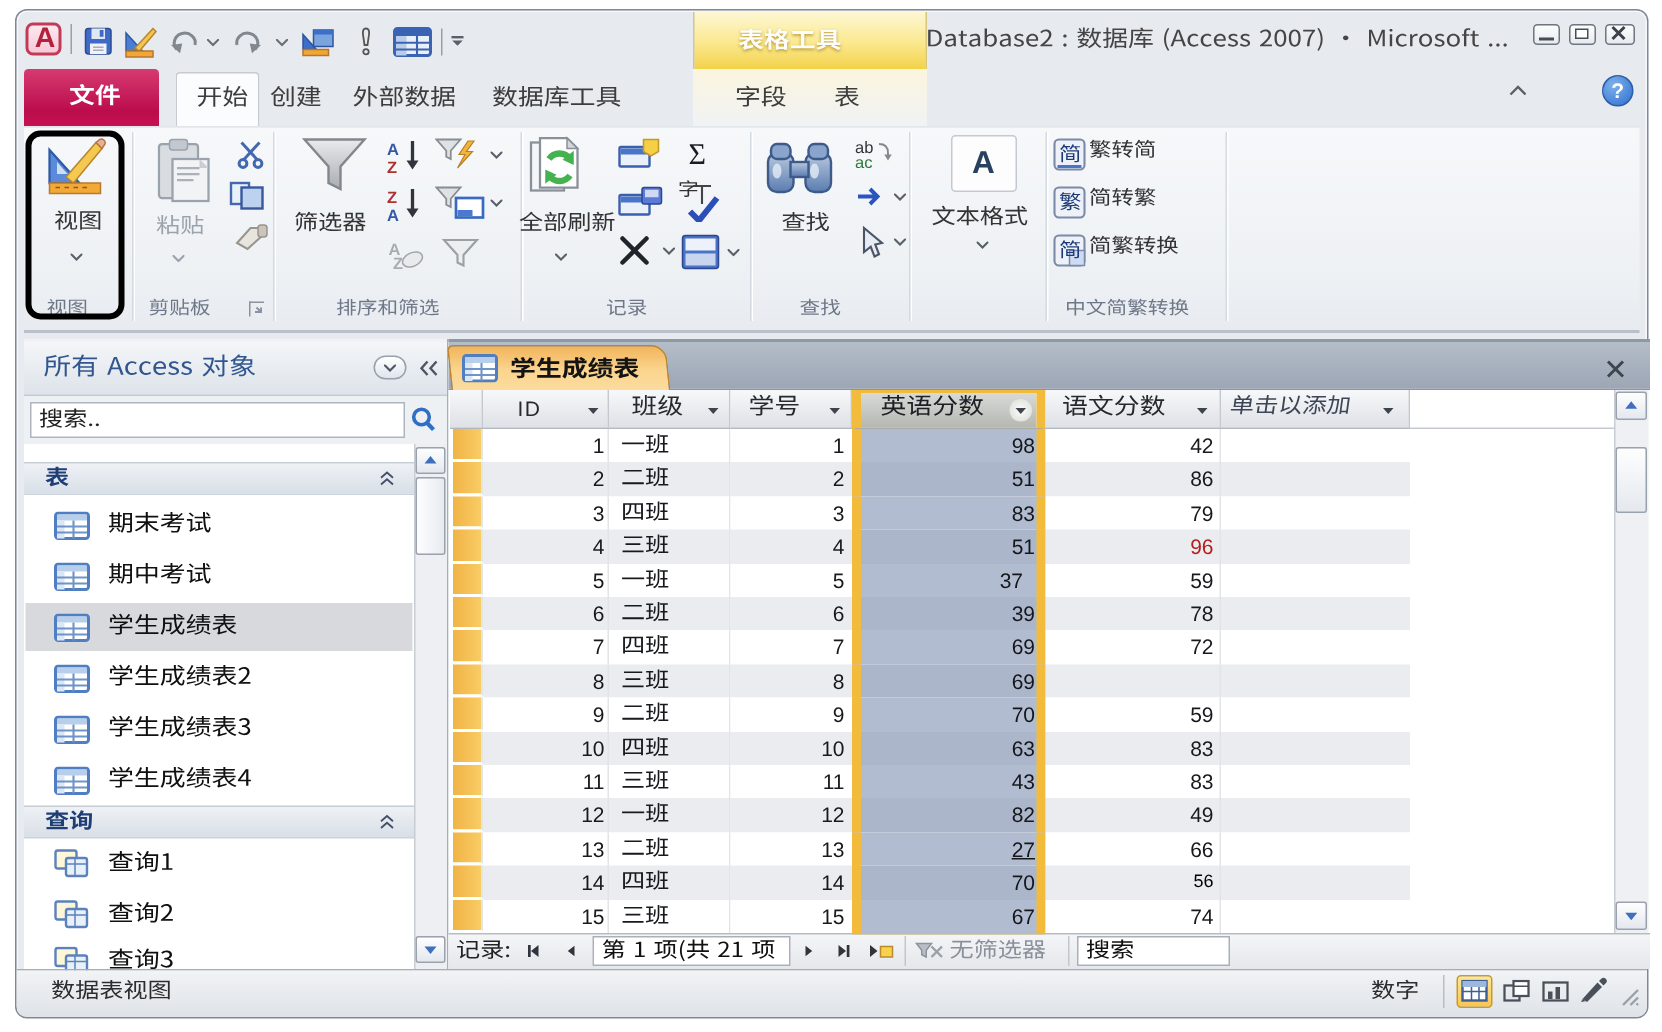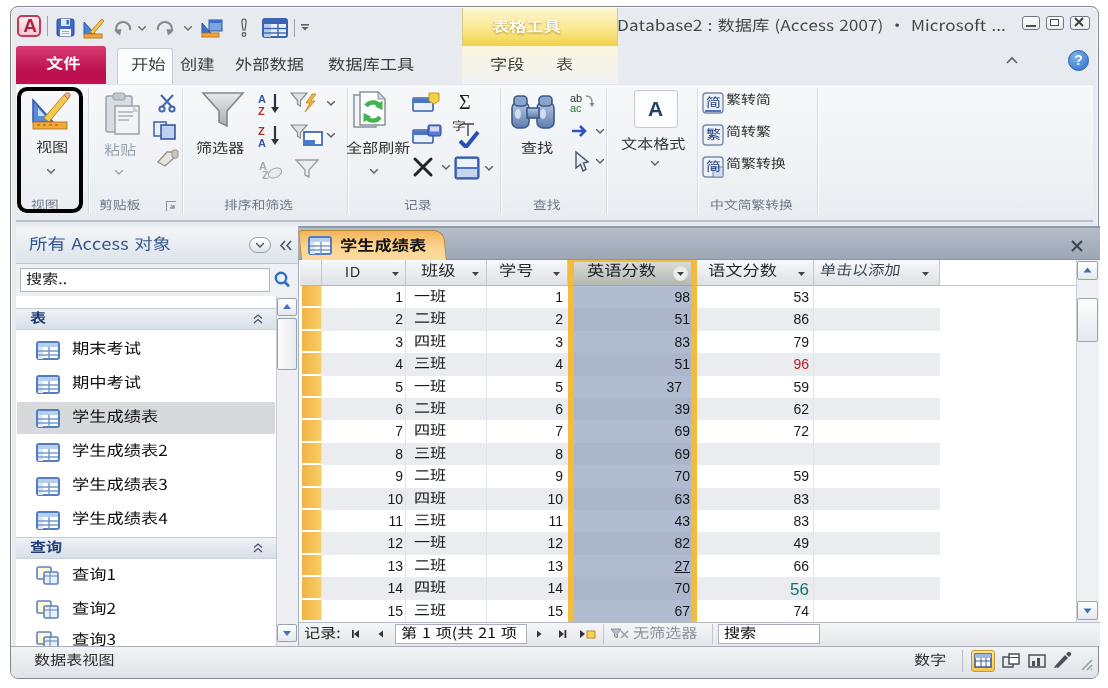--- a/index.html
+++ b/index.html
@@ -717,21 +717,21 @@
         <use href="#g104" x="0.0"></use>
         <use href="#g93" x="1000.0"></use>
       </g>
     </svg>
   </div>
 <div style="position:absolute;left:487px;top:286px;width:81px;height:22px;background:#ffffff;"></div>
 <div style="position:absolute;left:487px;top:289px;width:76px;height:16px;font-size:14px;color:#17191c;text-align:right;">1</div>
 <div style="position:absolute;left:568px;top:286px;width:129px;height:22px;background:#b2bcd0;border-left:6px solid #f3bb3b;border-right:6px solid #f3bb3b;"></div>
 <div style="position:absolute;left:574px;top:289px;width:116px;height:16px;font-size:14px;color:#14161a;text-align:right;">98</div>
 <div style="position:absolute;left:697px;top:286px;width:117px;height:22px;background:#ffffff;border-right:1px solid #e2e4e8;"></div>
-<div style="position:absolute;left:697px;top:289px;width:112px;height:16px;font-size:14px;color:#17191c;text-align:right;">53</div>
+<div style="position:absolute;left:697px;top:289px;width:112px;height:16px;font-size:14px;color:#17191c;text-align:right;">42</div>
 <div style="position:absolute;left:814px;top:286px;width:126px;height:22px;background:#ffffff;"></div>
 <div style="position:absolute;left:302px;top:308px;width:20px;height:22px;background:linear-gradient(90deg,#f0b345,#f9cd66);border-bottom:1px solid #fff;border-right:1px solid #e4e4e4;"></div>
 <div style="position:absolute;left:322px;top:308px;width:84px;height:23px;background:#eaecf0;border-right:1px solid #e2e4e8;"></div>
 <div style="position:absolute;left:322px;top:311px;width:81px;height:16px;font-size:14px;color:#17191c;text-align:right;">2</div>
 <div style="position:absolute;left:406px;top:308px;width:81px;height:23px;background:#eaecf0;border-right:1px solid #e2e4e8;"></div>
 <div style="position:absolute;left:414px;top:311px;width:34px;height:16px;">
     <svg style="overflow:visible;" width="32.2" height="15.7" viewBox="0 0 32.2 15.7">
       <g fill="#17191c" transform="translate(0,12.04) scale(0.0161,-0.014)">
         <use href="#g105" x="0.0"></use>
         <use href="#g93" x="1000.0"></use>
@@ -812,21 +812,21 @@
         <use href="#g105" x="0.0"></use>
         <use href="#g93" x="1000.0"></use>
       </g>
     </svg>
   </div>
 <div style="position:absolute;left:487px;top:398px;width:81px;height:22px;background:#eaecf0;"></div>
 <div style="position:absolute;left:487px;top:401px;width:76px;height:16px;font-size:14px;color:#17191c;text-align:right;">6</div>
 <div style="position:absolute;left:568px;top:398px;width:129px;height:22px;background:#acb6cb;border-left:6px solid #f3bb3b;border-right:6px solid #f3bb3b;"></div>
 <div style="position:absolute;left:574px;top:401px;width:116px;height:16px;font-size:14px;color:#14161a;text-align:right;">39</div>
 <div style="position:absolute;left:697px;top:398px;width:117px;height:22px;background:#eaecf0;border-right:1px solid #e2e4e8;"></div>
-<div style="position:absolute;left:697px;top:401px;width:112px;height:16px;font-size:14px;color:#17191c;text-align:right;">62</div>
+<div style="position:absolute;left:697px;top:401px;width:112px;height:16px;font-size:14px;color:#17191c;text-align:right;">78</div>
 <div style="position:absolute;left:814px;top:398px;width:126px;height:22px;background:#eaecf0;"></div>
 <div style="position:absolute;left:302px;top:420px;width:20px;height:22px;background:linear-gradient(90deg,#f0b345,#f9cd66);border-bottom:1px solid #fff;border-right:1px solid #e4e4e4;"></div>
 <div style="position:absolute;left:322px;top:420px;width:84px;height:23px;background:#ffffff;border-right:1px solid #e2e4e8;"></div>
 <div style="position:absolute;left:322px;top:423px;width:81px;height:16px;font-size:14px;color:#17191c;text-align:right;">7</div>
 <div style="position:absolute;left:406px;top:420px;width:81px;height:23px;background:#ffffff;border-right:1px solid #e2e4e8;"></div>
 <div style="position:absolute;left:414px;top:423px;width:34px;height:16px;">
     <svg style="overflow:visible;" width="32.2" height="15.7" viewBox="0 0 32.2 15.7">
       <g fill="#17191c" transform="translate(0,12.04) scale(0.0161,-0.014)">
         <use href="#g106" x="0.0"></use>
         <use href="#g93" x="1000.0"></use>
@@ -964,21 +964,21 @@
         <use href="#g106" x="0.0"></use>
         <use href="#g93" x="1000.0"></use>
       </g>
     </svg>
   </div>
 <div style="position:absolute;left:487px;top:577px;width:81px;height:23px;background:#eaecf0;"></div>
 <div style="position:absolute;left:487px;top:580px;width:76px;height:16px;font-size:14px;color:#17191c;text-align:right;">14</div>
 <div style="position:absolute;left:568px;top:577px;width:129px;height:23px;background:#acb6cb;border-left:6px solid #f3bb3b;border-right:6px solid #f3bb3b;"></div>
 <div style="position:absolute;left:574px;top:580px;width:116px;height:16px;font-size:14px;color:#14161a;text-align:right;">70</div>
 <div style="position:absolute;left:697px;top:577px;width:117px;height:23px;background:#eaecf0;border-right:1px solid #e2e4e8;"></div>
-<div style="position:absolute;left:697px;top:580px;width:112px;height:16px;font-size:17px;color:#0f766e;text-align:right;">56</div>
+<div style="position:absolute;left:697px;top:580px;width:112px;height:16px;font-size:12px;color:#000000;text-align:right;">56</div>
 <div style="position:absolute;left:814px;top:577px;width:126px;height:23px;background:#eaecf0;"></div>
 <div style="position:absolute;left:302px;top:600px;width:20px;height:21px;background:linear-gradient(90deg,#f0b345,#f9cd66);border-bottom:1px solid #fff;border-right:1px solid #e4e4e4;"></div>
 <div style="position:absolute;left:322px;top:600px;width:84px;height:22px;background:#ffffff;border-right:1px solid #e2e4e8;"></div>
 <div style="position:absolute;left:322px;top:603px;width:81px;height:16px;font-size:14px;color:#17191c;text-align:right;">15</div>
 <div style="position:absolute;left:406px;top:600px;width:81px;height:22px;background:#ffffff;border-right:1px solid #e2e4e8;"></div>
 <div style="position:absolute;left:414px;top:603px;width:34px;height:16px;">
     <svg style="overflow:visible;" width="32.2" height="15.7" viewBox="0 0 32.2 15.7">
       <g fill="#17191c" transform="translate(0,12.04) scale(0.0161,-0.014)">
         <use href="#g107" x="0.0"></use>
         <use href="#g93" x="1000.0"></use>

